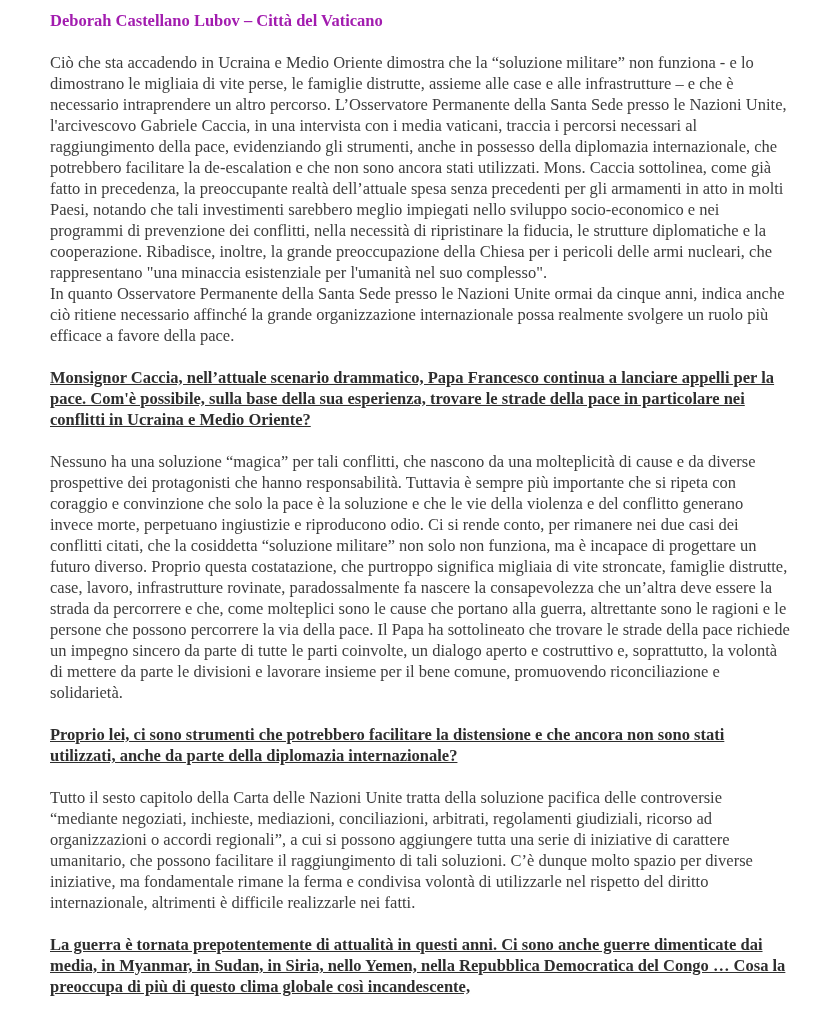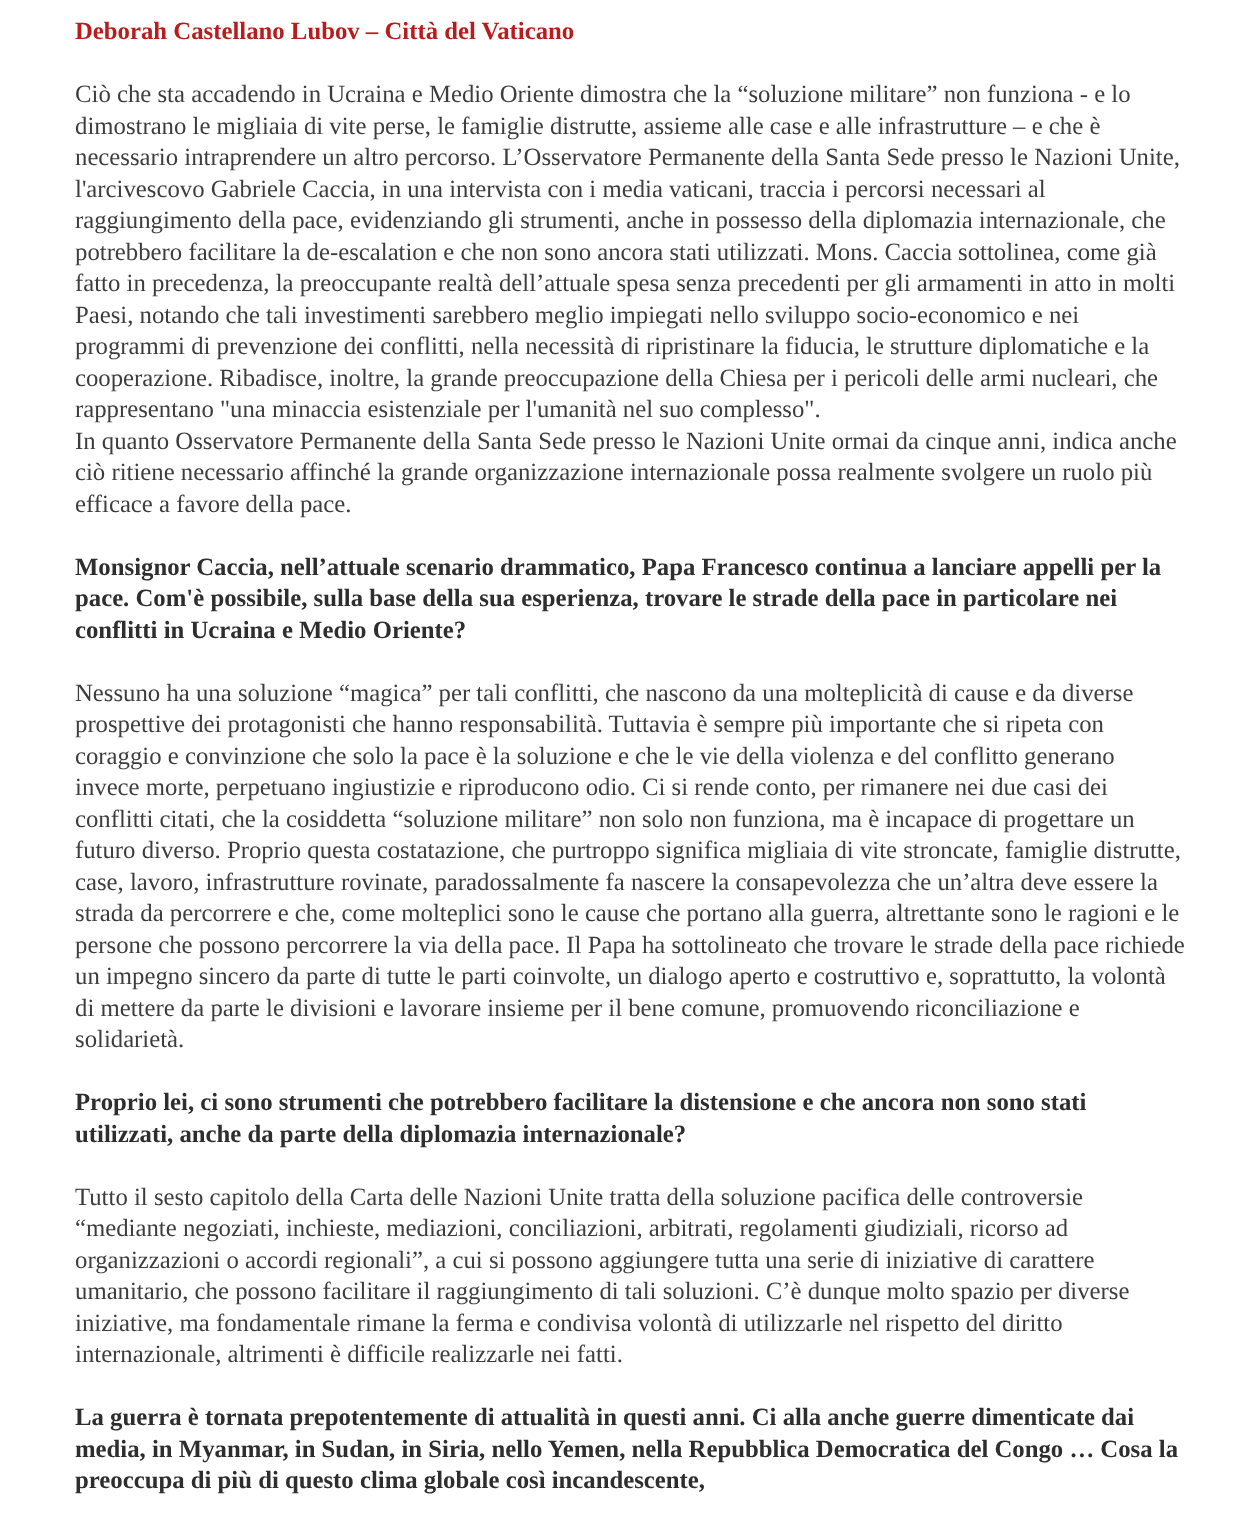--- a/index.html
+++ b/index.html
@@ -20,25 +20,26 @@
     line-height: 21px;
     color: #3d3d3d;
   }
   .page p {
     margin: 0 0 21px 0;
     white-space: pre-line;
     text-align: left;
   }
   .byline {
     font-weight: bold;
-    color: #b91c1c;
+    color: #a21caf;
   }
   .question {
     font-weight: bold;
     color: #2e2e2e;
+    text-decoration: underline;
   }
   .para {
     color: #3d3d3d;
   }
 </style>
 </head>
 <body>
 
 <div class="page">
   <p class="byline">Deborah Castellano Lubov – Città del Vaticano</p>
@@ -47,14 +48,14 @@
 In quanto Osservatore Permanente della Santa Sede presso le Nazioni Unite ormai da cinque anni, indica anche ciò ritiene necessario affinché la grande organizzazione internazionale possa realmente svolgere un ruolo più efficace a favore della pace.</p>
 
   <p class="question">Monsignor Caccia, nell’attuale scenario drammatico, Papa Francesco continua a lanciare appelli per la pace. Com'è possibile, sulla base della sua esperienza, trovare le strade della pace in particolare nei conflitti in Ucraina e Medio Oriente?</p>
 
   <p class="para">Nessuno ha una soluzione “magica” per tali conflitti, che nascono da una molteplicità di cause e da diverse prospettive dei protagonisti che hanno responsabilità. Tuttavia è sempre più importante che si ripeta con coraggio e convinzione che solo la pace è la soluzione e che le vie della violenza e del conflitto generano invece morte, perpetuano ingiustizie e riproducono odio. Ci si rende conto, per rimanere nei due casi dei conflitti citati, che la cosiddetta “soluzione militare” non solo non funziona, ma è incapace di progettare un futuro diverso. Proprio questa costatazione, che purtroppo significa migliaia di vite stroncate, famiglie distrutte, case, lavoro, infrastrutture rovinate, paradossalmente fa nascere la consapevolezza che un’altra deve essere la strada da percorrere e che, come molteplici sono le cause che portano alla guerra, altrettante sono le ragioni e le persone che possono percorrere la via della pace. Il Papa ha sottolineato che trovare le strade della pace richiede un impegno sincero da parte di tutte le parti coinvolte, un dialogo aperto e costruttivo e, soprattutto, la volontà di mettere da parte le divisioni e lavorare insieme per il bene comune, promuovendo riconciliazione e solidarietà.</p>
 
   <p class="question">Proprio lei, ci sono strumenti che potrebbero facilitare la distensione e che ancora non sono stati utilizzati, anche da parte della diplomazia internazionale?</p>
 
   <p class="para">Tutto il sesto capitolo della Carta delle Nazioni Unite tratta della soluzione pacifica delle controversie “mediante negoziati, inchieste, mediazioni, conciliazioni, arbitrati, regolamenti giudiziali, ricorso ad organizzazioni o accordi regionali”, a cui si possono aggiungere tutta una serie di iniziative di carattere umanitario, che possono facilitare il raggiungimento di tali soluzioni. C’è dunque molto spazio per diverse iniziative, ma fondamentale rimane la ferma e condivisa volontà di utilizzarle nel rispetto del diritto internazionale, altrimenti è difficile realizzarle nei fatti.</p>
 
-  <p class="question">La guerra è tornata prepotentemente di attualità in questi anni. Ci alla anche guerre dimenticate dai media, in Myanmar, in Sudan, in Siria, nello Yemen, nella Repubblica Democratica del Congo … Cosa la preoccupa di più di questo clima globale così incandescente,</p>
+  <p class="question">La guerra è tornata prepotentemente di attualità in questi anni. Ci sono anche guerre dimenticate dai media, in Myanmar, in Sudan, in Siria, nello Yemen, nella Repubblica Democratica del Congo … Cosa la preoccupa di più di questo clima globale così incandescente,</p>
 </div>
 
 </body></html>

